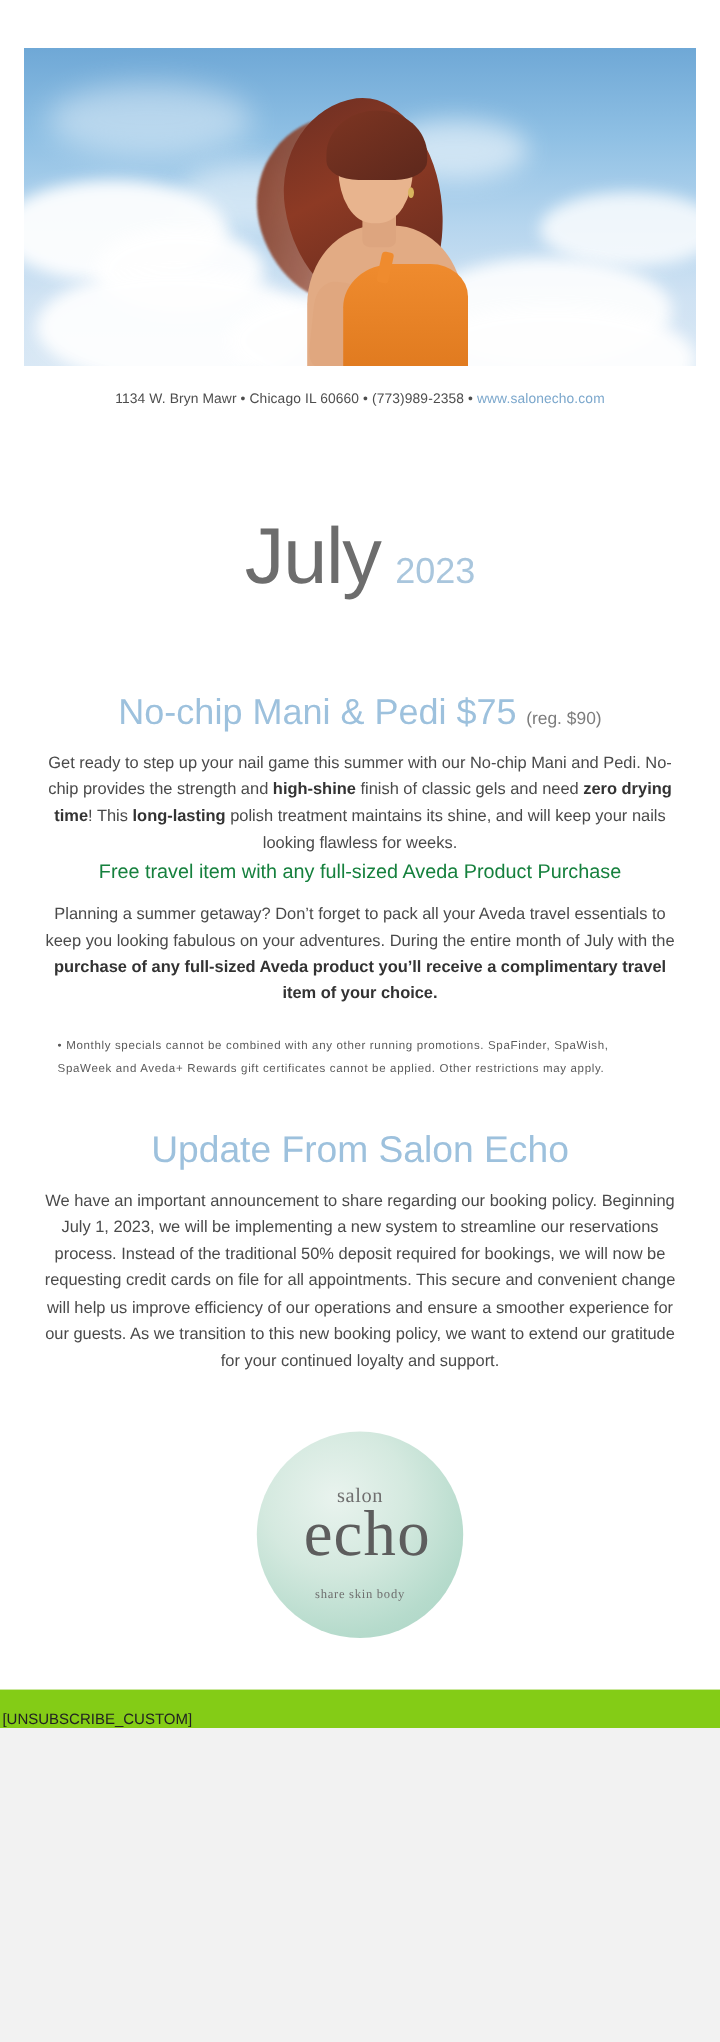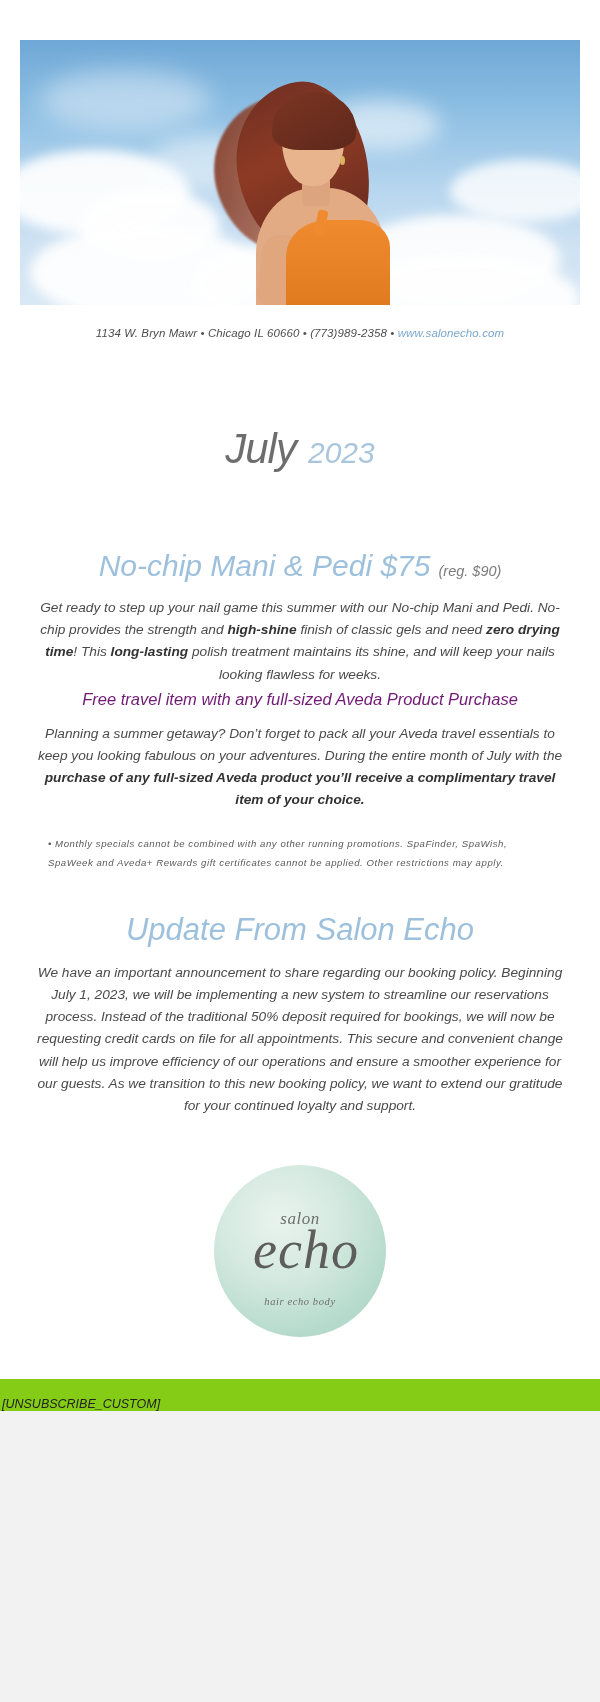--- a/index.html
+++ b/index.html
@@ -11,21 +11,20 @@
     background: #f2f2f2;
     font-family: "Liberation Sans", sans-serif;
     -webkit-font-smoothing: antialiased;
   }
   .page {
     width: 600px;
     min-height: 1702px;
     position: relative;
     background: #f2f2f2;
     box-sizing: border-box;
-    font-style: italic;
   }
   .email-body {
     background: #ffffff;
     width: 600px;
     padding-top: 40px;
     padding-bottom: 28px;
     box-sizing: border-box;
   }
 
   
@@ -176,21 +175,21 @@
   }
 
   
   .month-block {
     text-align: center;
     padding-top: 86px;
     padding-bottom: 10px;
     white-space: nowrap;
   }
   .month {
-    font-size: 42px;
+    font-size: 66px;
     color: #6d6d6d;
     font-weight: 400;
     letter-spacing: -1px;
     vertical-align: baseline;
   }
   .year {
     font-size: 30px;
     color: #a9c6dd;
     margin-left: 12px;
     vertical-align: baseline;
@@ -228,21 +227,21 @@
     color: #333;
   }
 
   .h-travel {
     font-size: 32px;
     padding-top: 36px;
   }
   .sub-travel {
     text-align: center;
     font-size: 16.5px;
-    color: #701a75;
+    color: #15803d;
     padding-top: 4px;
   }
   .fineprint {
     font-size: 9.6px;
     color: #5a5a5a;
     line-height: 2.0;
     letter-spacing: .55px;
     padding: 22px 14px 0 14px;
   }
 
@@ -369,21 +368,21 @@
 
     <div class="section">
       <div class="sec-heading h-update">Update From Salon Echo</div>
       <div class="body-copy">We have an important announcement to share regarding our booking policy. Beginning July 1, 2023, we will be implementing a new system to streamline our reservations process. Instead of the traditional 50% deposit required for bookings, we will now be requesting credit cards on file for all appointments. This secure and convenient change will help us improve efficiency of our operations and ensure a smoother experience for our guests. As we transition to this new booking policy, we want to extend our gratitude for your continued loyalty and support.</div>
     </div>
 
     <div class="logo-wrap">
       <div class="logo">
         <div class="logo-salon">salon</div>
         <div class="logo-echo">echo</div>
-        <div class="logo-tag">hair  echo  body</div>
+        <div class="logo-tag">share  skin  body</div>
       </div>
     </div>
 
   </div>
 
   <div class="footer">
     <div class="unsubscribe">[UNSUBSCRIBE_CUSTOM]</div>
   </div>
 
 </div>

